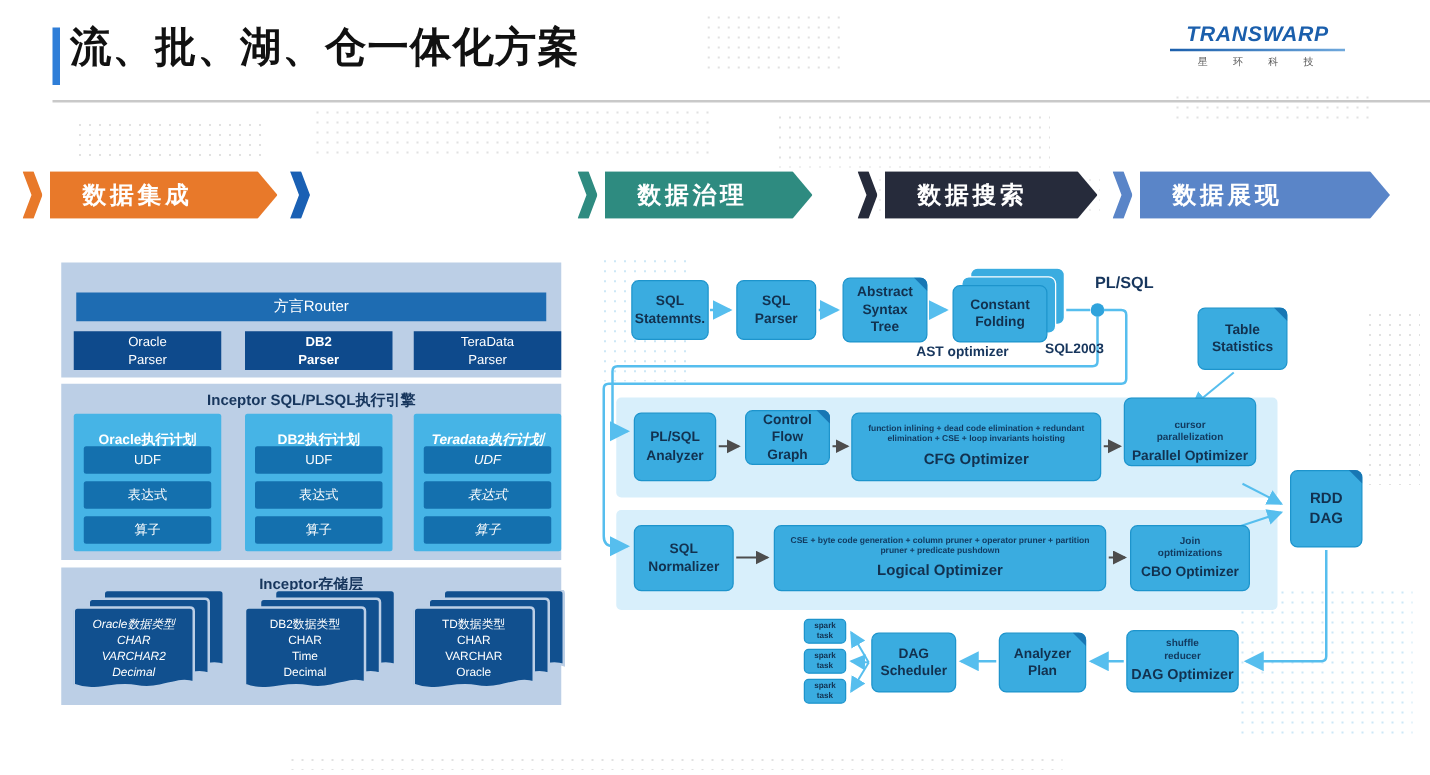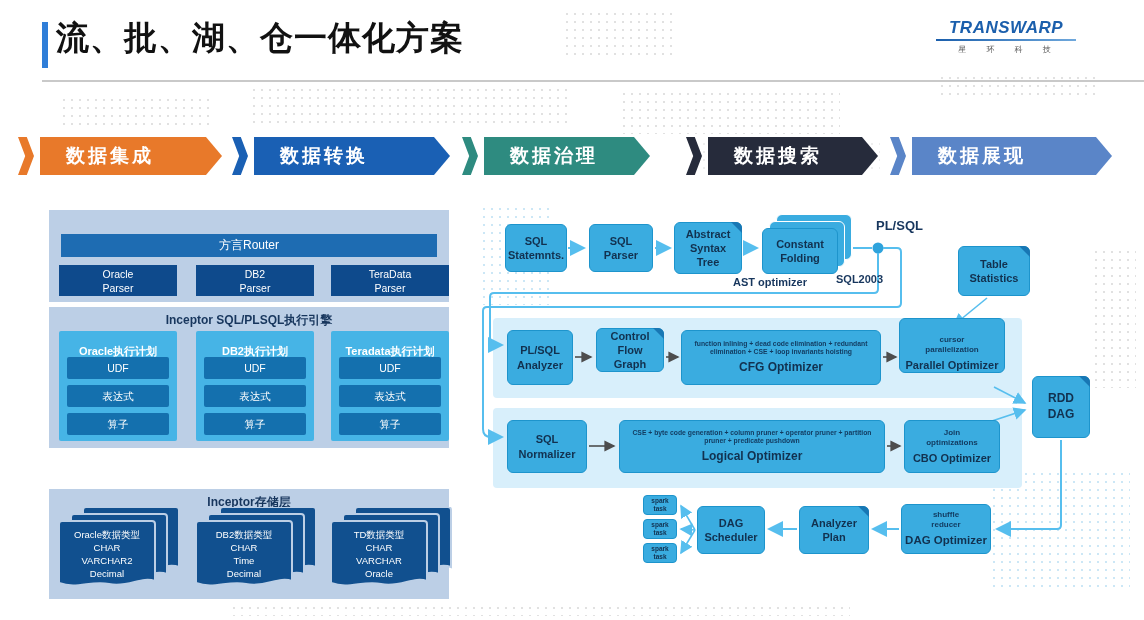--- a/index.html
+++ b/index.html
@@ -77,71 +77,68 @@
     <div class="logo-brand">TRANSWARP</div>
     <div class="logo-rule"></div>
     <div class="logo-sub">星 环 科 技</div>
   </div>
 
   <div class="chev" style="left: 18px; background-color: rgb(232, 121, 42);"></div>
   <div class="banner" style="left: 40px; width: 182px; background-color: rgb(232, 121, 42);">
       <span>数据集成</span>
     </div>
   <div class="chev" style="left: 232px; background-color: rgb(26, 96, 180);"></div>
-  <div class="banner" style="left: 254px; width: 196px; background-color: rgb(26, 96, 180);">
-      <span>数据转换</span>
-    </div>
   <div class="chev" style="left: 462px; background-color: rgb(46, 139, 128);"></div>
   <div class="banner" style="left: 484px; width: 166px; background-color: rgb(46, 139, 128);">
       <span>数据治理</span>
     </div>
   <div class="chev" style="left: 686px; background-color: rgb(38, 43, 59);"></div>
   <div class="banner" style="left: 708px; width: 170px; background-color: rgb(38, 43, 59);">
       <span>数据搜索</span>
     </div>
   <div class="chev" style="left: 890px; background-color: rgb(90, 133, 200);"></div>
   <div class="banner" style="left: 912px; width: 200px; background-color: rgb(90, 133, 200);">
       <span>数据展现</span>
     </div>
 
   <div class="sec" style="top:210px;height:92px;">
     <div class="router">方言Router</div>
     <div class="parser pre" style="left:10px;">Oracle
 Parser</div>
-    <div class="parser pre" style="left:147px;">DB2
+    <div class="parser pre" style="left:147px;font-weight:bold;">DB2
 Parser</div>
     <div class="parser pre" style="left:282px;">TeraData
 Parser</div>
   </div>
 
   <div class="sec" style="top:307px;height:141px;">
     <div class="sec-title">Inceptor SQL/PLSQL执行引擎</div>
     <div class="plan" style="left:10px;">
       <div class="plan-title">Oracle执行计划</div>
       <div class="plan-item" style="top:26px;">UDF</div>
       <div class="plan-item" style="top:54px;">表达式</div>
       <div class="plan-item" style="top:82px;">算子</div>
     </div>
     <div class="plan" style="left:147px;">
       <div class="plan-title">DB2执行计划</div>
       <div class="plan-item" style="top:26px;">UDF</div>
       <div class="plan-item" style="top:54px;">表达式</div>
       <div class="plan-item" style="top:82px;">算子</div>
     </div>
-    <div class="plan" style="left:282px;">
+    <div class="plan" style="left:282px;font-style:italic;">
       <div class="plan-title">Teradata执行计划</div>
       <div class="plan-item" style="top:26px;">UDF</div>
       <div class="plan-item" style="top:54px;">表达式</div>
       <div class="plan-item" style="top:82px;">算子</div>
     </div>
   </div>
 
-  <div class="sec" style="top:454px;height:110px;margin-top:35px;">
+  <div class="sec" style="top:454px;height:110px;">
     <div class="sec-title">Inceptor存储层</div>
-    <div class="cardgrp" style="left:10px;">
+    <div class="cardgrp" style="left:10px;font-style:italic;">
       <svg width="126" height="88">
         <g transform="translate(24,0)">
             <path d="M3,0 H93 Q96,0 96,3 V60 C82,55 70,67 50,63 C32,59 18,69 0,62 V3 Q0,0 3,0 Z" fill="#11508F" stroke="#BCCFE6" stroke-width="2"></path>
           </g>
         <g transform="translate(12,7)">
             <path d="M3,0 H93 Q96,0 96,3 V60 C82,55 70,67 50,63 C32,59 18,69 0,62 V3 Q0,0 3,0 Z" fill="#11508F" stroke="#BCCFE6" stroke-width="2"></path>
           </g>
         <g transform="translate(0,14)">
             <path d="M3,0 H93 Q96,0 96,3 V60 C82,55 70,67 50,63 C32,59 18,69 0,62 V3 Q0,0 3,0 Z" fill="#11508F" stroke="#BCCFE6" stroke-width="2"></path>
           </g>

